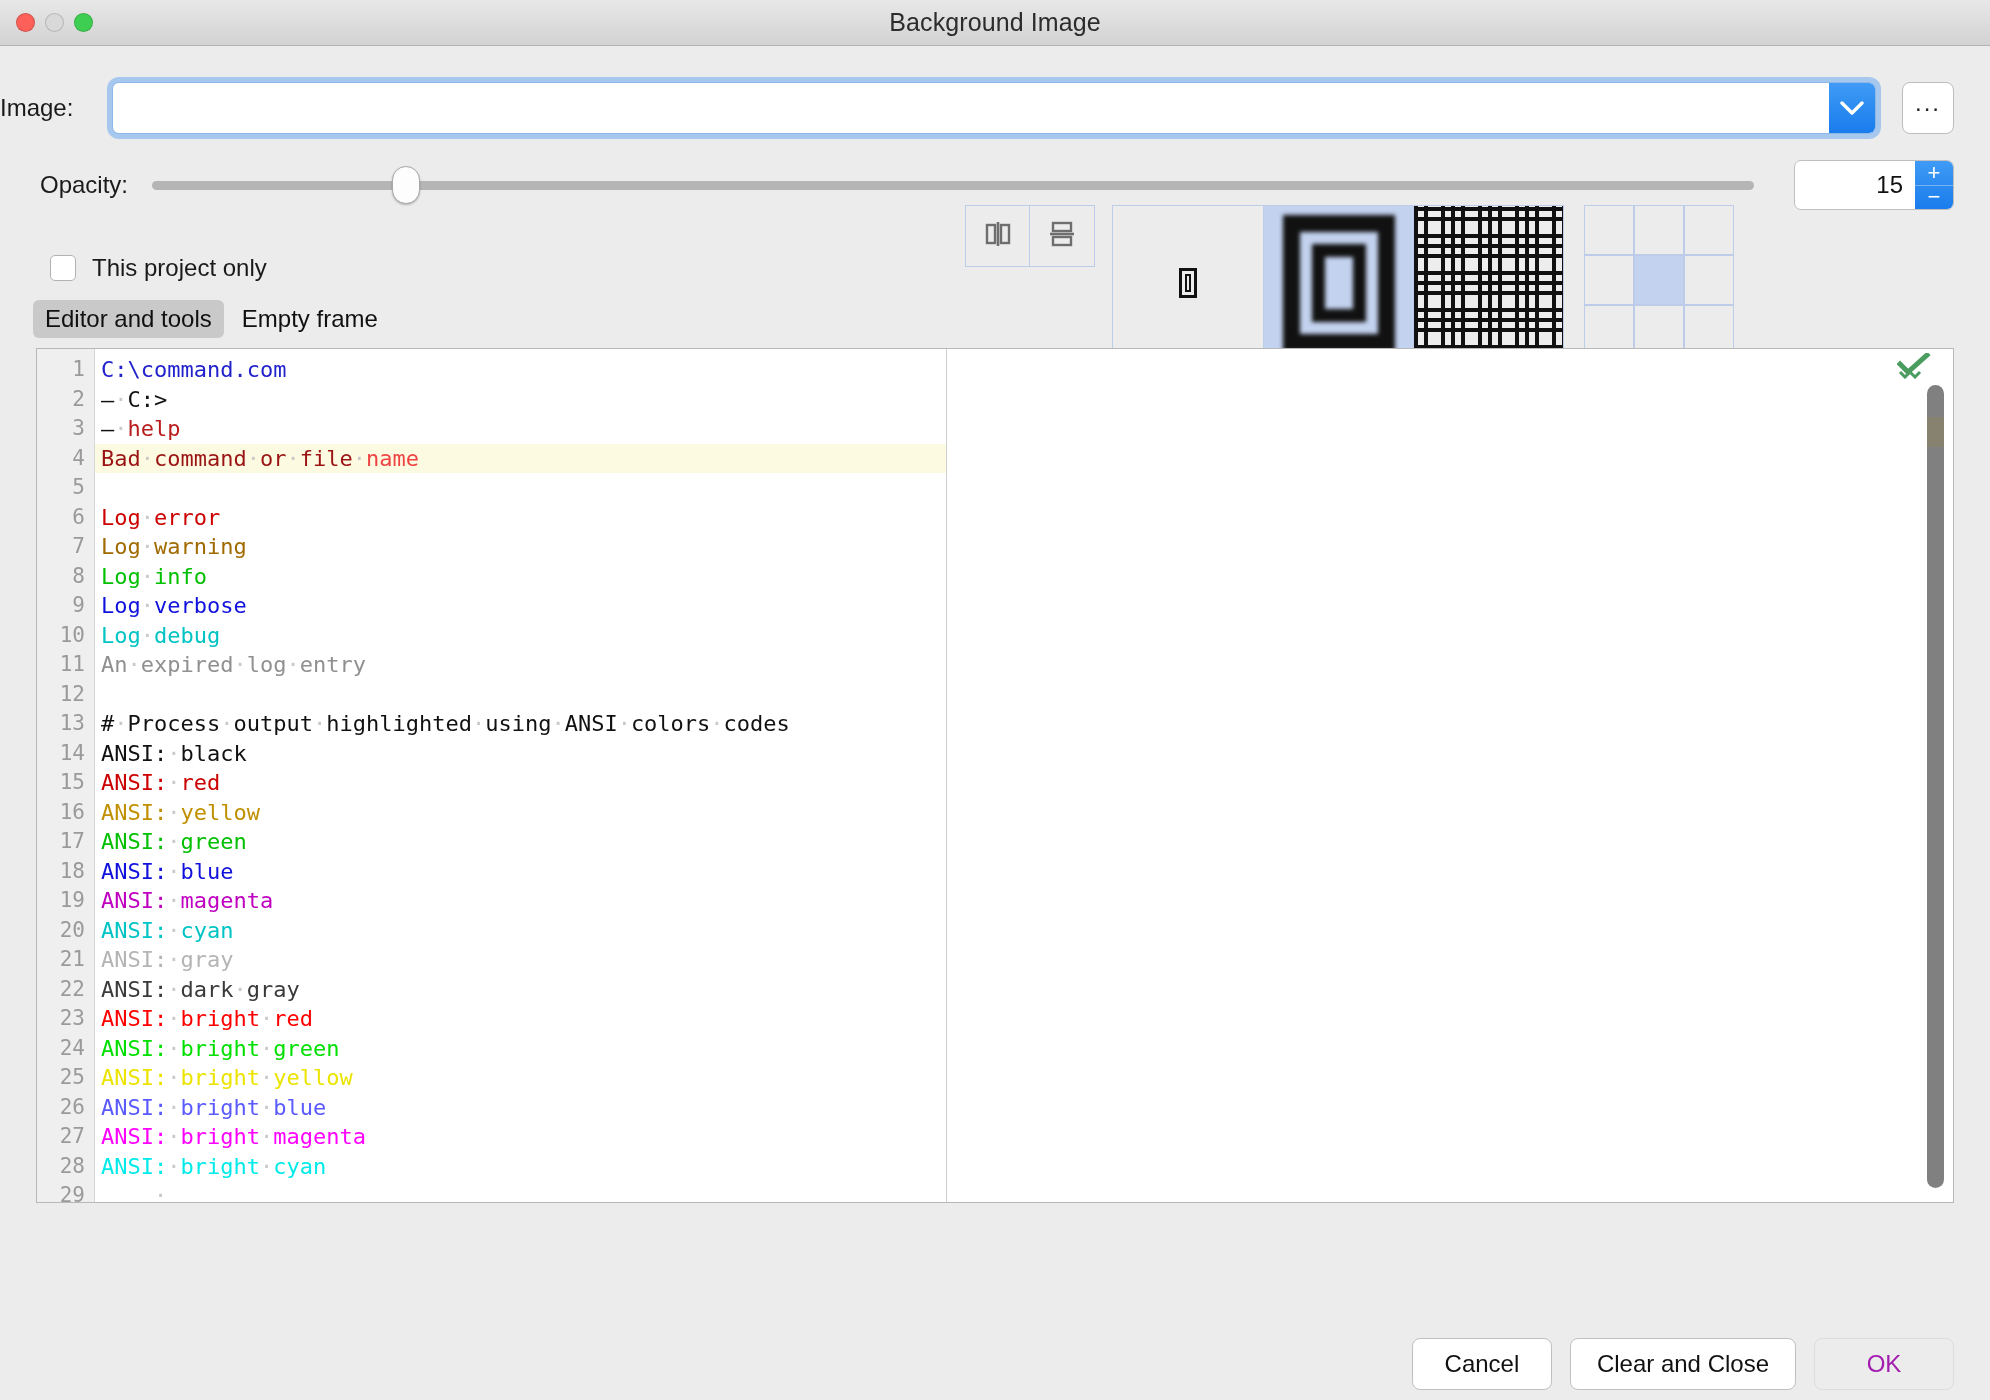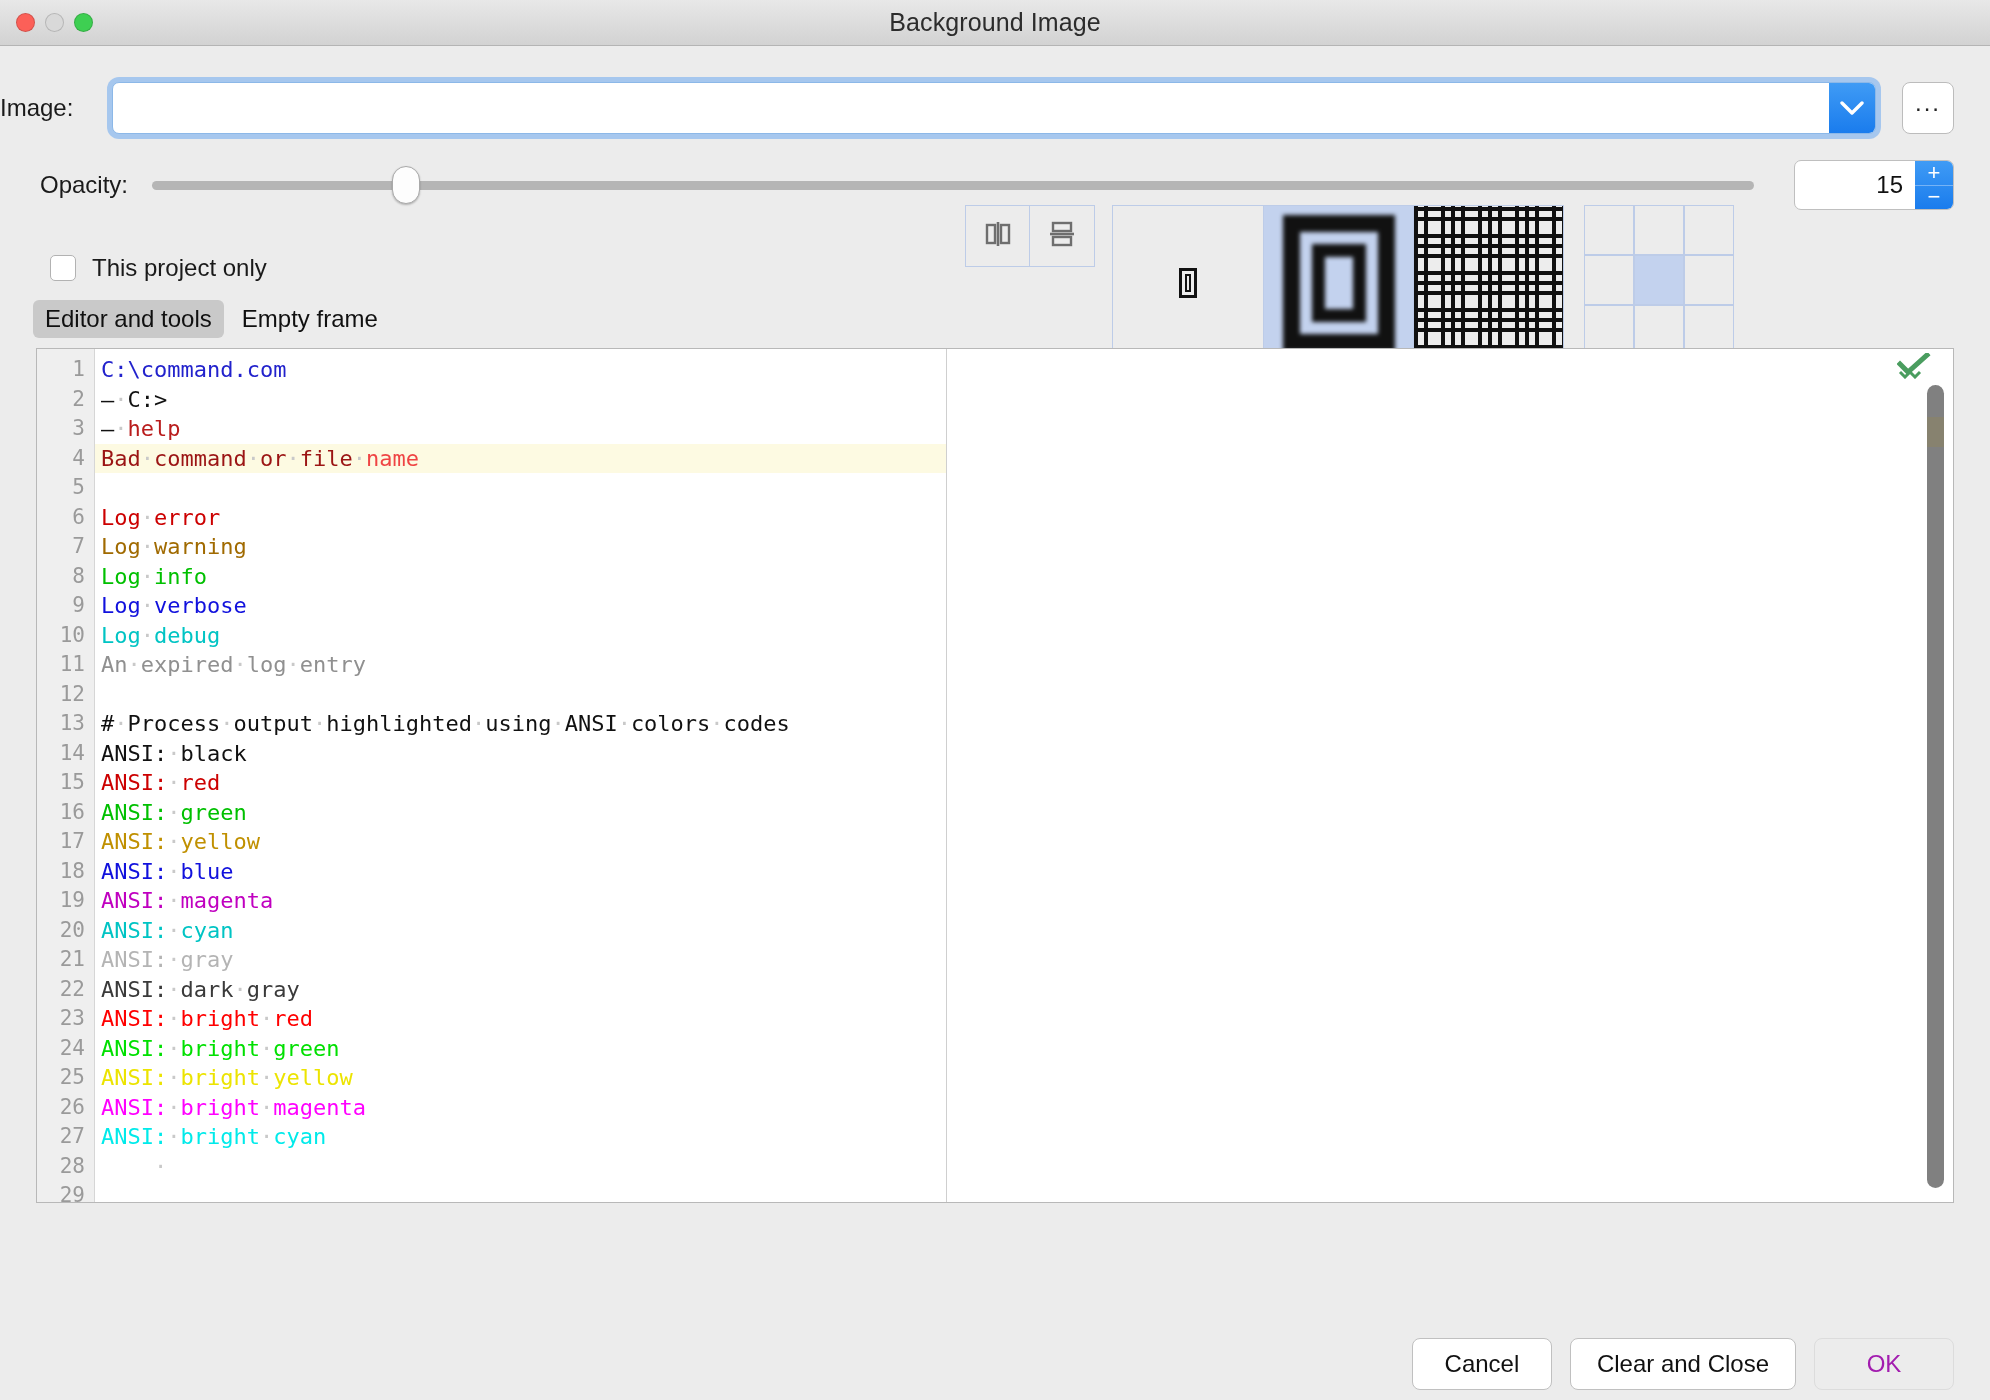--- a/index.html
+++ b/index.html
@@ -528,30 +528,31 @@
         <div class="ln"><span style="color: rgb(204, 0, 0);">Log</span><span class="ws">·</span><span style="color: rgb(204, 0, 0);">error</span></div>
         <div class="ln"><span style="color: rgb(160, 106, 0);">Log</span><span class="ws">·</span><span style="color: rgb(160, 106, 0);">warning</span></div>
         <div class="ln"><span style="color: rgb(0, 192, 0);">Log</span><span class="ws">·</span><span style="color: rgb(0, 192, 0);">info</span></div>
         <div class="ln"><span style="color: rgb(17, 17, 221);">Log</span><span class="ws">·</span><span style="color: rgb(17, 17, 221);">verbose</span></div>
         <div class="ln"><span style="color: rgb(0, 196, 196);">Log</span><span class="ws">·</span><span style="color: rgb(0, 196, 196);">debug</span></div>
         <div class="ln"><span style="color: rgb(144, 144, 144);">An</span><span class="ws">·</span><span style="color: rgb(144, 144, 144);">expired</span><span class="ws">·</span><span style="color: rgb(144, 144, 144);">log</span><span class="ws">·</span><span style="color: rgb(144, 144, 144);">entry</span></div>
         <div class="ln"> </div>
         <div class="ln"><span style="color: rgb(17, 17, 17);">#</span><span class="ws">·</span><span style="color: rgb(17, 17, 17);">Process</span><span class="ws">·</span><span style="color: rgb(17, 17, 17);">output</span><span class="ws">·</span><span style="color: rgb(17, 17, 17);">highlighted</span><span class="ws">·</span><span style="color: rgb(17, 17, 17);">using</span><span class="ws">·</span><span style="color: rgb(17, 17, 17);">ANSI</span><span class="ws">·</span><span style="color: rgb(17, 17, 17);">colors</span><span class="ws">·</span><span style="color: rgb(17, 17, 17);">codes</span></div>
         <div class="ln"><span style="color: rgb(17, 17, 17);">ANSI:</span><span class="ws">·</span><span style="color: rgb(17, 17, 17);">black</span></div>
         <div class="ln"><span style="color: rgb(204, 0, 0);">ANSI:</span><span class="ws">·</span><span style="color: rgb(204, 0, 0);">red</span></div>
+        <div class="ln"><span style="color: rgb(192, 144, 0);">ANSI:</span><span class="ws">·</span><span style="color: rgb(192, 144, 0);">yellow</span></div>
         <div class="ln"><span style="color: rgb(0, 192, 0);">ANSI:</span><span class="ws">·</span><span style="color: rgb(0, 192, 0);">green</span></div>
-        <div class="ln"><span style="color: rgb(192, 144, 0);">ANSI:</span><span class="ws">·</span><span style="color: rgb(192, 144, 0);">yellow</span></div>
         <div class="ln"><span style="color: rgb(17, 17, 221);">ANSI:</span><span class="ws">·</span><span style="color: rgb(17, 17, 221);">blue</span></div>
         <div class="ln"><span style="color: rgb(192, 0, 192);">ANSI:</span><span class="ws">·</span><span style="color: rgb(192, 0, 192);">magenta</span></div>
         <div class="ln"><span style="color: rgb(0, 196, 196);">ANSI:</span><span class="ws">·</span><span style="color: rgb(0, 196, 196);">cyan</span></div>
         <div class="ln"><span style="color: rgb(180, 180, 180);">ANSI:</span><span class="ws">·</span><span style="color: rgb(180, 180, 180);">gray</span></div>
         <div class="ln"><span style="color: rgb(58, 58, 58);">ANSI:</span><span class="ws">·</span><span style="color: rgb(58, 58, 58);">dark</span><span class="ws">·</span><span style="color: rgb(58, 58, 58);">gray</span></div>
         <div class="ln"><span style="color: rgb(255, 0, 0);">ANSI:</span><span class="ws">·</span><span style="color: rgb(255, 0, 0);">bright</span><span class="ws">·</span><span style="color: rgb(255, 0, 0);">red</span></div>
         <div class="ln"><span style="color: rgb(0, 224, 0);">ANSI:</span><span class="ws">·</span><span style="color: rgb(0, 224, 0);">bright</span><span class="ws">·</span><span style="color: rgb(0, 224, 0);">green</span></div>
         <div class="ln"><span style="color: rgb(236, 228, 0);">ANSI:</span><span class="ws">·</span><span style="color: rgb(236, 228, 0);">bright</span><span class="ws">·</span><span style="color: rgb(236, 228, 0);">yellow</span></div>
+        <div class="ln"><span style="color: rgb(90, 90, 255);">ANSI:</span><span class="ws">·</span><span style="color: rgb(90, 90, 255);">bright</span><span class="ws">·</span><span style="color: rgb(90, 90, 255);">blue</span></div>
         <div class="ln"><span style="color: rgb(255, 0, 255);">ANSI:</span><span class="ws">·</span><span style="color: rgb(255, 0, 255);">bright</span><span class="ws">·</span><span style="color: rgb(255, 0, 255);">magenta</span></div>
         <div class="ln"><span style="color: rgb(0, 234, 234);">ANSI:</span><span class="ws">·</span><span style="color: rgb(0, 234, 234);">bright</span><span class="ws">·</span><span style="color: rgb(0, 234, 234);">cyan</span></div>
         <div class="ln"><span class="ws">    ·</span></div>
       </div>
   </div>
   <div class="right-pane">
     <span class="inspect-check">
       <svg width="34" height="26" viewBox="0 0 34 26">
         <path d="M3 11 L11 19 L30 2" stroke="#4a9d5f" stroke-width="5" fill="none" stroke-linecap="square"></path>
         <path d="M3 19 L8 24 L13 19 L18 24 L23 19" stroke="#4a9d5f" stroke-width="3" fill="none"></path>

